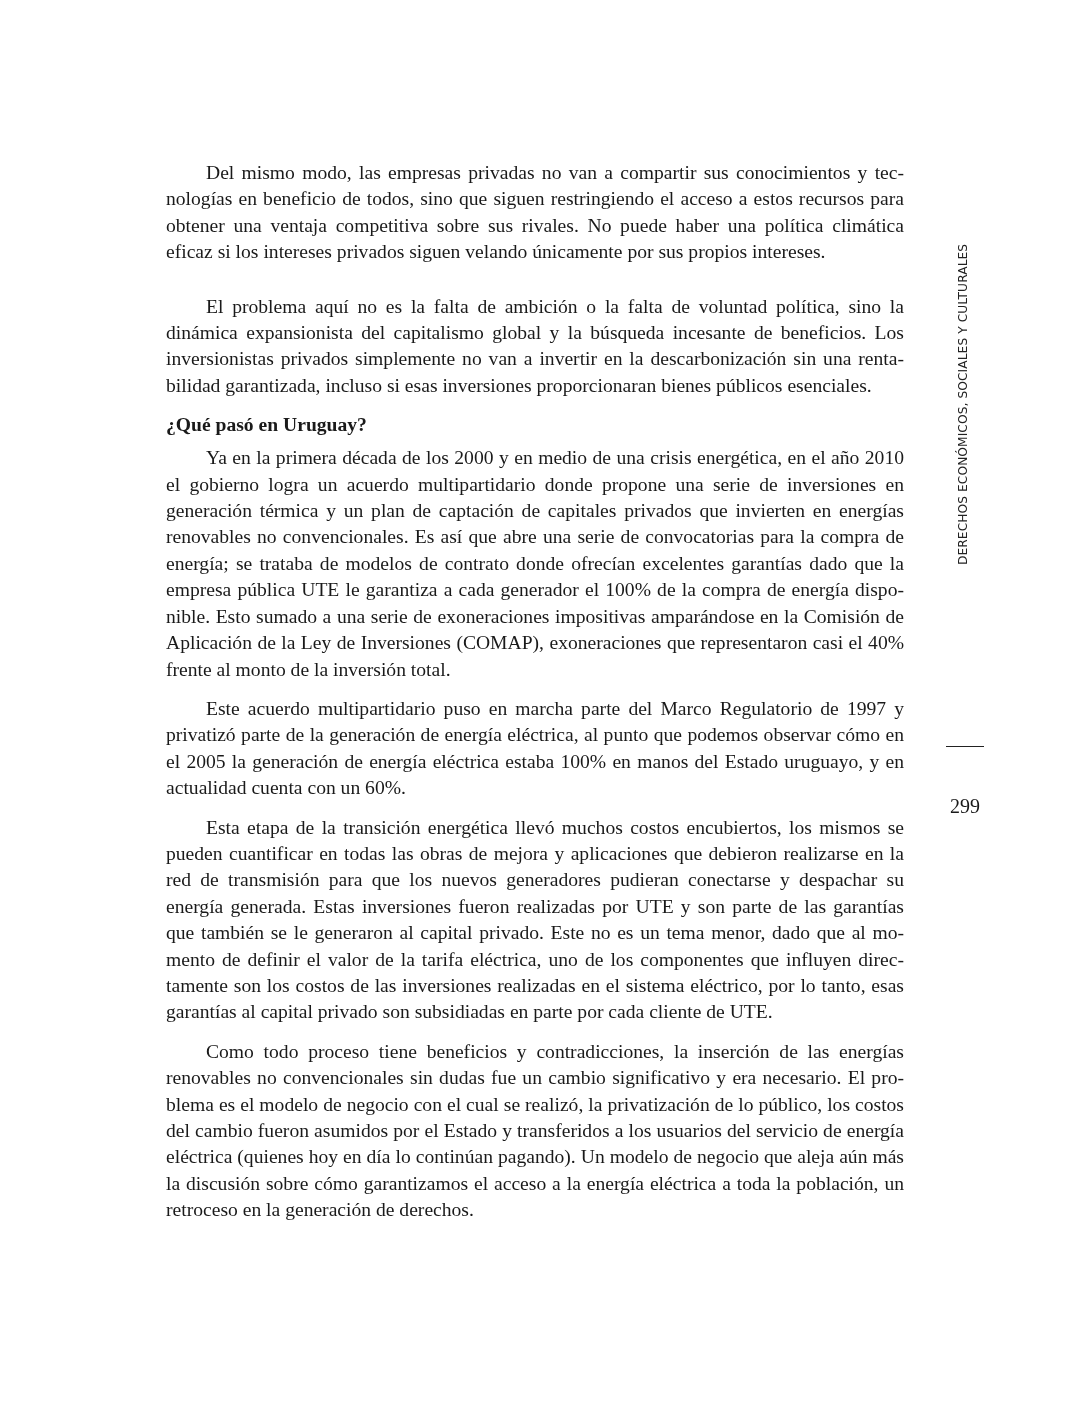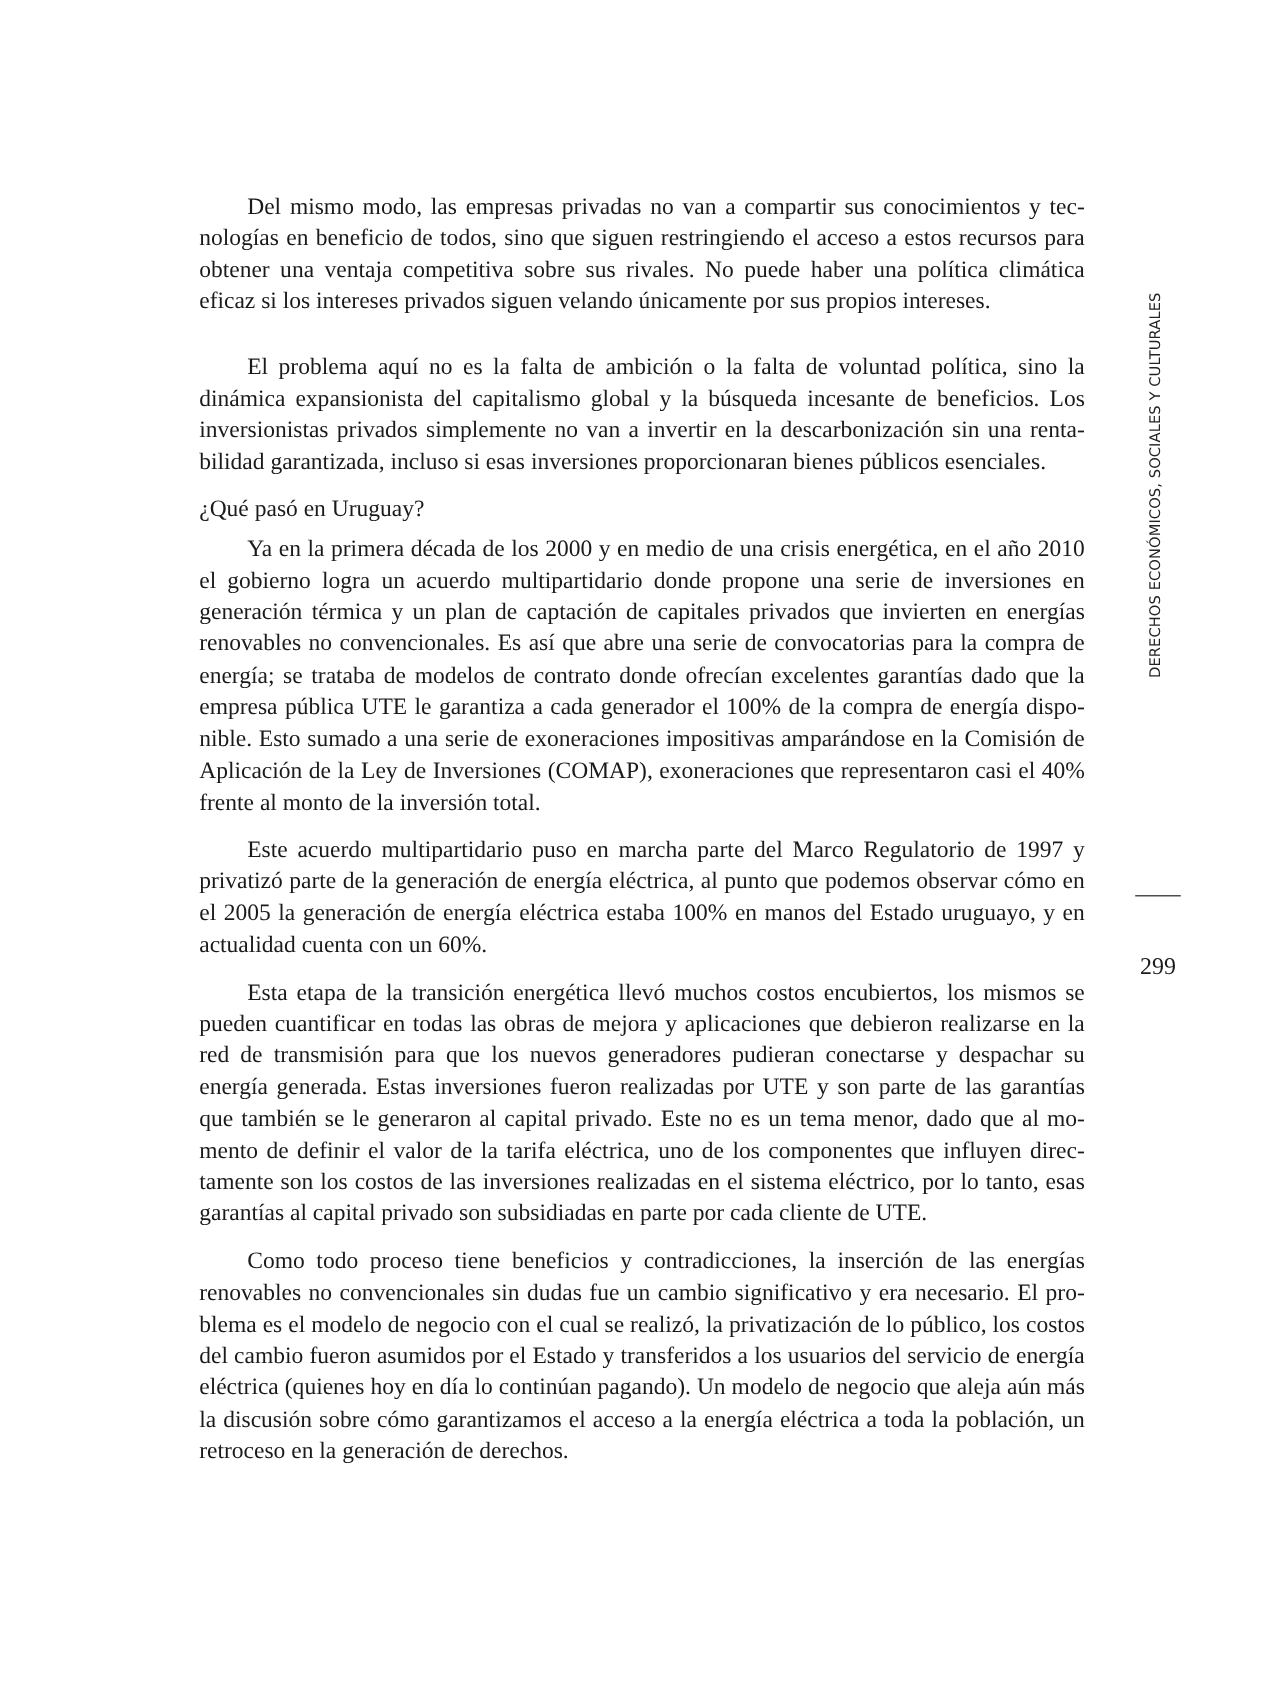--- a/index.html
+++ b/index.html
@@ -27,21 +27,21 @@
     }
     .para {
       margin: 0 0 13px 0;
       text-indent: 40px;
     }
     .para.gap-after-big {
       margin-bottom: 28px;
     }
     .section-heading {
       margin: 0 0 7px 0;
-      font-weight: normal;
+      font-weight: bold;
       font-size: 19.6px;
       line-height: 26px;
       text-indent: 0;
       text-align: left;
     }
     .side-title {
       position: absolute;
       left: 956px;
       top: 565px;
       transform-origin: left top;

